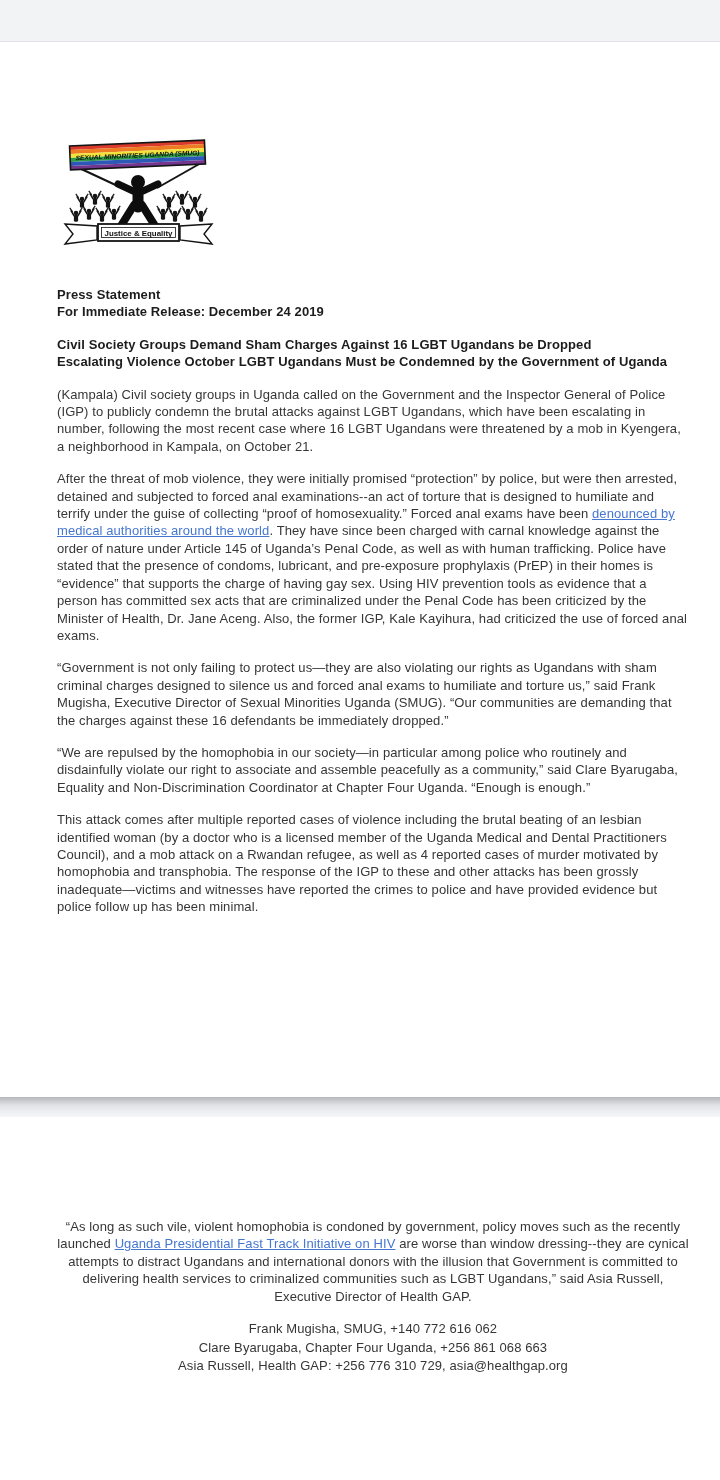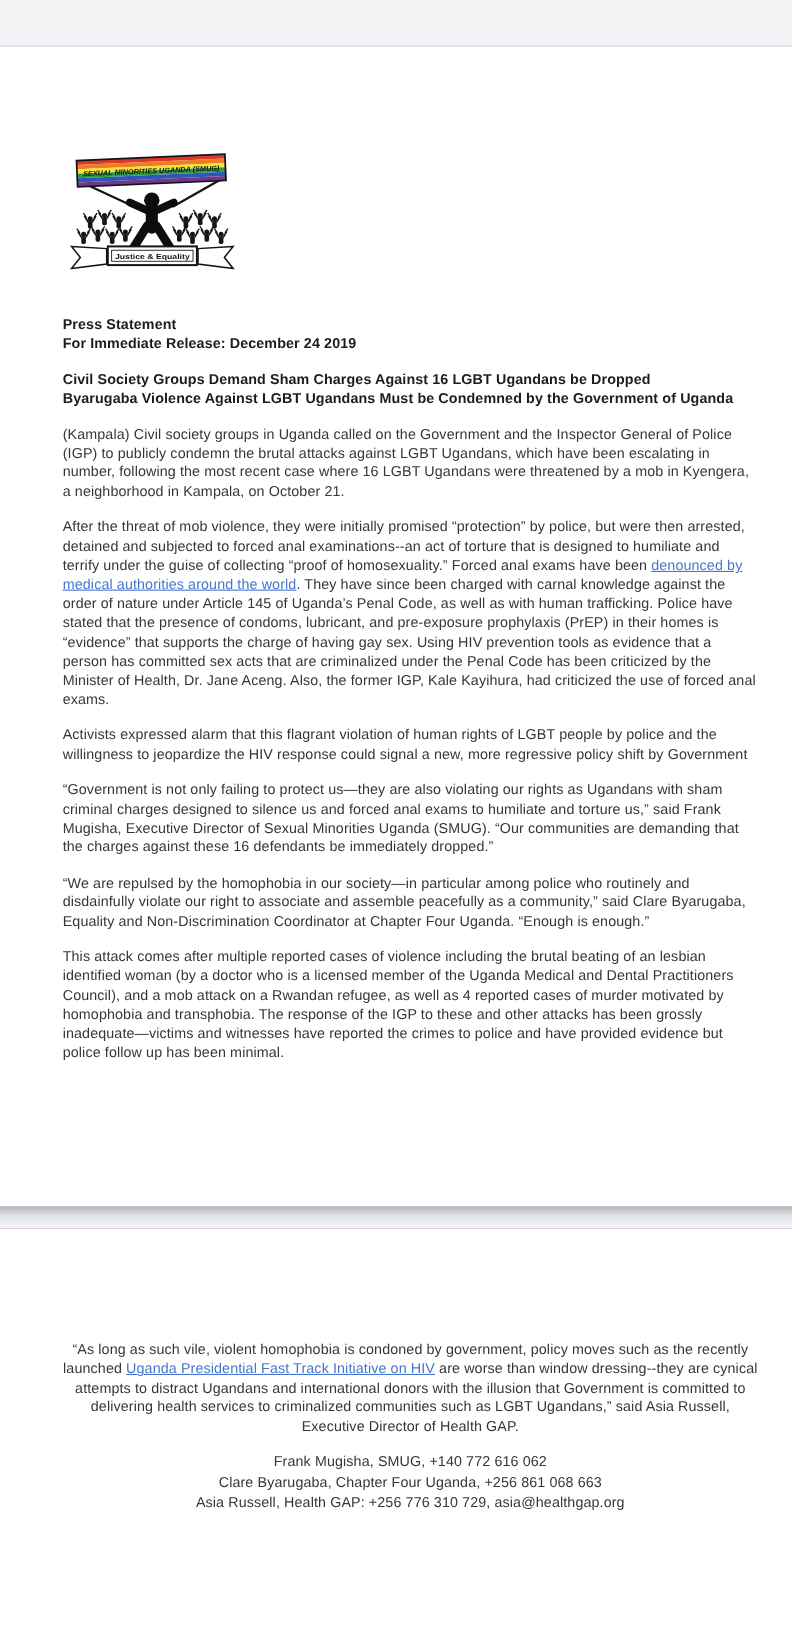--- a/index.html
+++ b/index.html
@@ -2,21 +2,21 @@
 <html><head>
 <meta charset="utf-8">
 <style>
   html, body {
     margin: 0; padding: 0;
     width: 720px; height: 1480px;
     background: #ffffff;
     overflow: hidden;
     font-family: "Liberation Sans", sans-serif;
   }
-  .viewer { position: relative; width: 720px; height: 1480px; background: #a21caf; }
+  .viewer { position: relative; width: 720px; height: 1480px; background: #fca5a5; }
 
   .topbar {
     position: absolute; top: 0; left: 0; width: 720px; height: 41px;
     background: #f1f3f4; border-bottom: 1px solid #e1e3e6;
   }
 
   .page { position: absolute; left: 0; width: 720px; background: #ffffff; }
   .page1 { top: 42px; height: 1055px; }
   .page2 { top: 1117px; height: 363px; text-align: center; }
 
@@ -122,28 +122,27 @@
 
     <div class="doc-content">
       <p class="hdr">
         </p>
         <div class="hdr">Press Statement</div>
         <div class="hdr">For Immediate Release: December 24 2019</div>
       <p></p>
       <p class="hdr">
         </p>
         <div class="hdr">Civil Society Groups Demand Sham Charges Against 16 LGBT Ugandans be Dropped</div>
-        <div class="hdr">Byarugaba Violence Against LGBT Ugandans Must be Condemned by the Government of Uganda</div>
+        <div class="hdr">Escalating Violence October LGBT Ugandans Must be Condemned by the Government of Uganda</div>
       <p></p>
 
       <p><span>(Kampala) Civil society groups in Uganda called on the Government and the Inspector General of Police (IGP) to publicly condemn the brutal attacks against LGBT Ugandans, which have been escalating in number, following the most recent case where 16 LGBT Ugandans were threatened by a mob in Kyengera, a neighborhood in Kampala, on October 21.</span></p>
 
       <p><span>After the threat of mob violence, they were initially promised “protection” by police, but were then arrested, detained and subjected to forced anal examinations--an act of torture that is designed to humiliate and terrify under the guise of collecting “proof of homosexuality.” Forced anal exams have been </span><a class="doclink">denounced by medical authorities around the world</a><span>. They have since been charged with carnal knowledge against the order of nature under Article 145 of Uganda’s Penal Code, as well as with human trafficking. Police have stated that the presence of condoms, lubricant, and pre-exposure prophylaxis (PrEP) in their homes is “evidence” that supports the charge of having gay sex. Using HIV prevention tools as evidence that a person has committed sex acts that are criminalized under the Penal Code has been criticized by the Minister of Health, Dr. Jane Aceng. Also, the former IGP, Kale Kayihura, had criticized the use of forced anal exams.</span></p>
 
-      <p><span>Activists expressed alarm that this flagrant violation of human rights of LGBT people by police and the willingness to jeopardize the HIV response could signal a new, more regressive policy shift by Government</span></p>
 
       <p><span>“Government is not only failing to protect us—they are also violating our rights as Ugandans with sham criminal charges designed to silence us and forced anal exams to humiliate and torture us,” said Frank Mugisha, Executive Director of Sexual Minorities Uganda (SMUG). “Our communities are demanding that the charges against these 16 defendants be immediately dropped.”</span></p>
 
       <p><span>“We are repulsed by the homophobia in our society—in particular among police who routinely and disdainfully violate our right to associate and assemble peacefully as a community,” said Clare Byarugaba, Equality and Non-Discrimination Coordinator at Chapter Four Uganda. “Enough is enough.”</span></p>
 
       <p><span>This attack comes after multiple reported cases of violence including the brutal beating of an lesbian identified woman (by a doctor who is a licensed member of the Uganda Medical and Dental Practitioners Council), and a mob attack on a Rwandan refugee, as well as 4 reported cases of murder motivated by homophobia and transphobia. The response of the IGP to these and other attacks has been grossly inadequate—victims and witnesses have reported the crimes to police and have provided evidence but police follow up has been minimal.</span></p>
     </div>
   </div>
 
   <div class="page-separator"></div>

